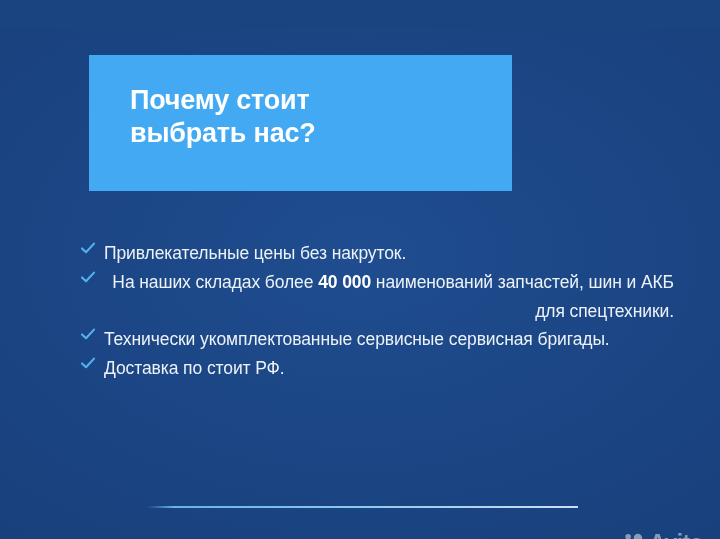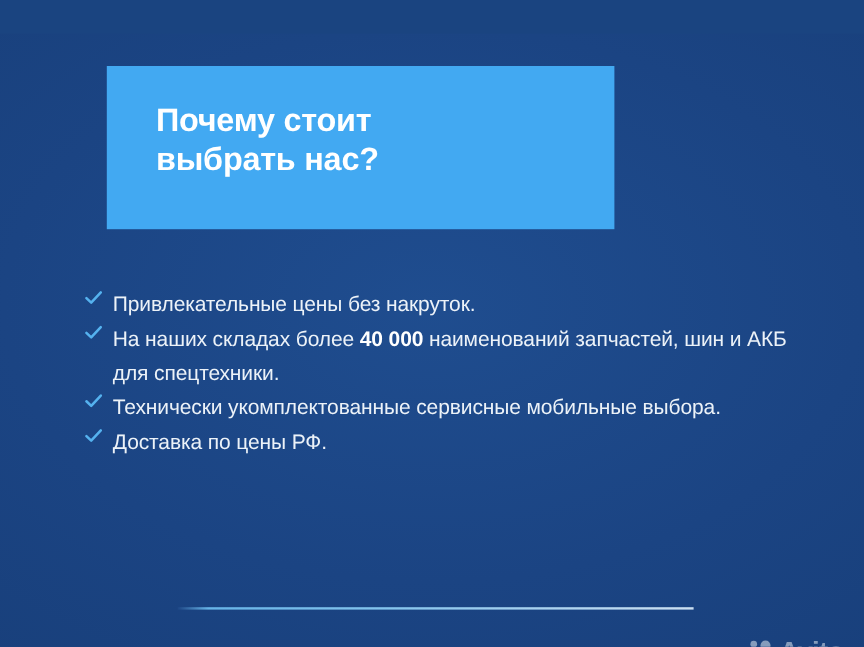--- a/index.html
+++ b/index.html
@@ -41,23 +41,24 @@
     font-weight: bold;
     line-height: 33px;
     letter-spacing: -0.2px;
     white-space: pre-line;
     margin: 0;
   }
 
   
   .bullets {
     position: absolute;
-    left: 70px;
+    left: 80px;
     top: 211px;
     width: 600px;
+    text-align: right;
   }
   .bullet-row {
     display: flex;
     align-items: flex-start;
     margin-bottom: 0px;
   }
   .check-icon {
     flex: 0 0 auto;
     width: 24px;
     height: 28px;
@@ -141,29 +142,29 @@
           </svg>
         </span>
         <p class="bullet-text">На наших складах более <b>40 000</b> наименований запчастей, шин и АКБ для спецтехники.</p>
       </div>
       <div class="bullet-row">
         <span class="check-icon">
           <svg viewBox="0 0 16 16" width="16" height="16">
             <path d="M2 8.4 L6 12.2 L14 3.6" fill="none" stroke="#55b2ef" stroke-width="2.1" stroke-linecap="round" stroke-linejoin="round"></path>
           </svg>
         </span>
-        <p class="bullet-text">Технически укомплектованные сервисные мобильные выбора.</p>
+        <p class="bullet-text">Технически укомплектованные сервисные сервисная бригады.</p>
       </div>
       <div class="bullet-row">
         <span class="check-icon">
           <svg viewBox="0 0 16 16" width="16" height="16">
             <path d="M2 8.4 L6 12.2 L14 3.6" fill="none" stroke="#55b2ef" stroke-width="2.1" stroke-linecap="round" stroke-linejoin="round"></path>
           </svg>
         </span>
-        <p class="bullet-text">Доставка по цены РФ.</p>
+        <p class="bullet-text">Доставка по стоит РФ.</p>
       </div>
     </div>
 
   <div class="divider"></div>
 
   <div class="watermark">
     <span class="wm-dots">
       <svg viewBox="0 0 24 24" width="23" height="23" aria-hidden="true">
         <circle cx="7" cy="15.5" r="6.2" fill="#dfe7ef"></circle>
         <circle cx="16.6" cy="6.2" r="4.4" fill="#dfe7ef"></circle>

